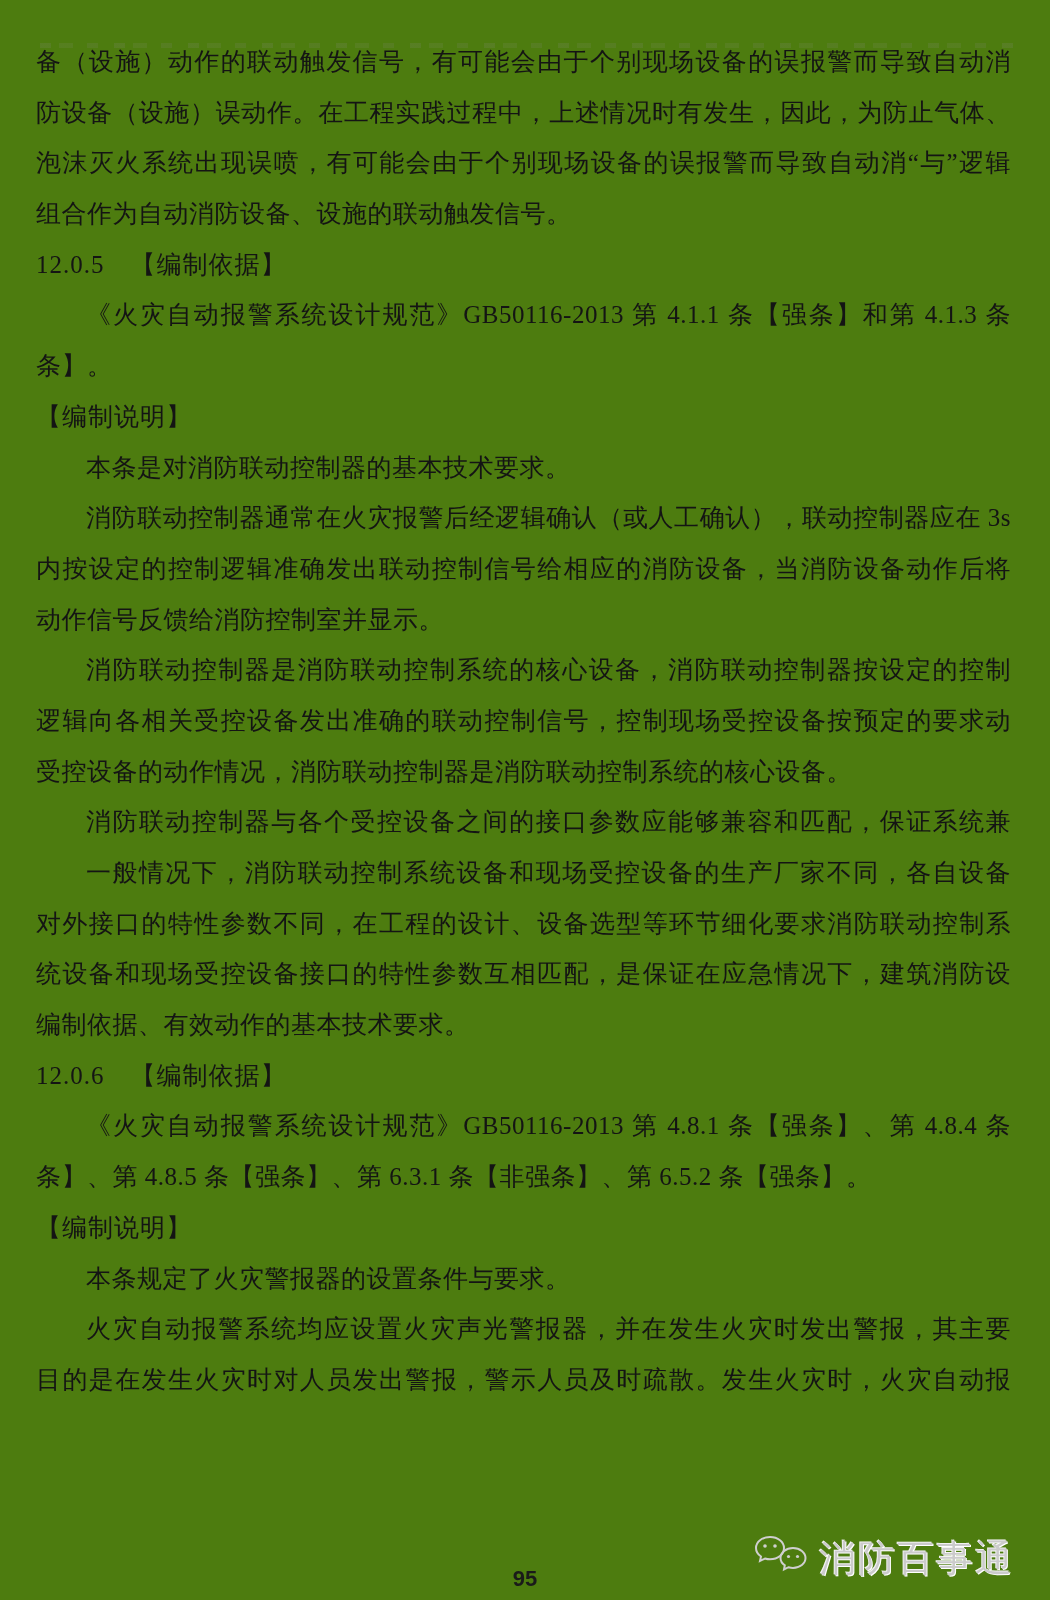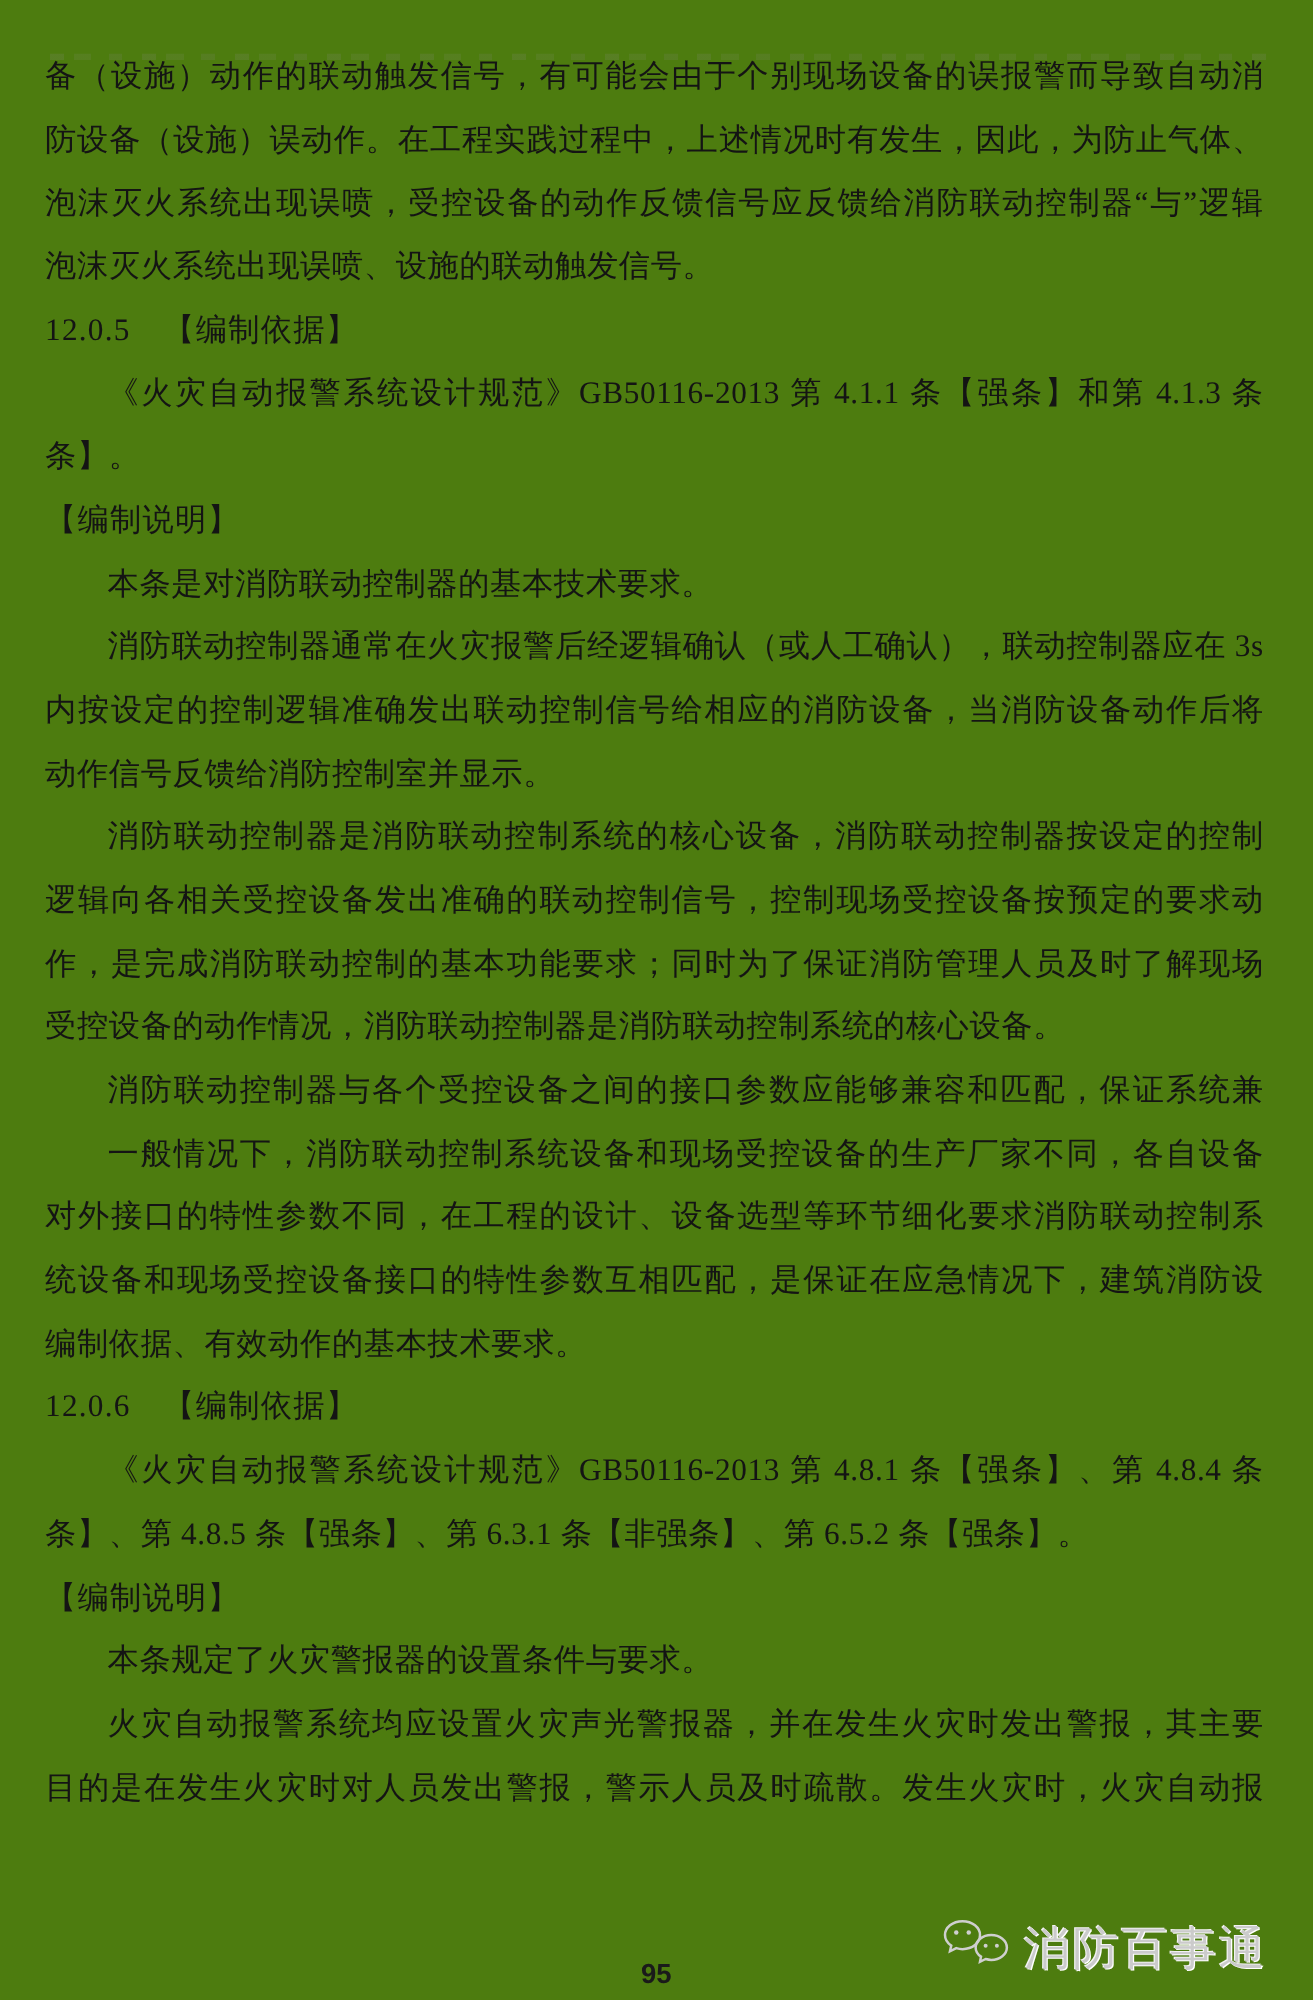--- a/index.html
+++ b/index.html
@@ -80,33 +80,32 @@
 </head>
 <body>
 
 <div id="page">
 
   <div class="artifact"></div>
 
   <div class="doc">
       <div class="line justify">备（设施）动作的联动触发信号，有可能会由于个别现场设备的误报警而导致自动消</div>
       <div class="line justify">防设备（设施）误动作。在工程实践过程中，上述情况时有发生，因此，为防止气体、</div>
-      <div class="line justify">泡沫灭火系统出现误喷，受控设备的动作反馈信号应反馈给消防联动控制器“与”逻辑</div>
-      <div class="line">泡沫灭火系统出现误喷、设施的联动触发信号。</div>
+      <div class="line justify">泡沫灭火系统出现误喷，有可能会由于个别现场设备的误报警而导致自动消“与”逻辑</div>
+      <div class="line">组合作为自动消防设备、设施的联动触发信号。</div>
       <div class="line heading">12.0.5　【编制依据】</div>
       <div class="line justify indent">《火灾自动报警系统设计规范》GB50116-2013 第 4.1.1 条【强条】和第 4.1.3 条【强</div>
       <div class="line">条】。</div>
       <div class="line heading">【编制说明】</div>
       <div class="line indent">本条是对消防联动控制器的基本技术要求。</div>
       <div class="line justify indent">消防联动控制器通常在火灾报警后经逻辑确认（或人工确认），联动控制器应在 3s</div>
       <div class="line justify">内按设定的控制逻辑准确发出联动控制信号给相应的消防设备，当消防设备动作后将</div>
       <div class="line">动作信号反馈给消防控制室并显示。</div>
       <div class="line justify indent">消防联动控制器是消防联动控制系统的核心设备，消防联动控制器按设定的控制</div>
       <div class="line justify">逻辑向各相关受控设备发出准确的联动控制信号，控制现场受控设备按预定的要求动</div>
-      <div class="line justify">作，是完成消防联动控制的基本功能要求；同时为了保证消防管理人员及时了解现场</div>
       <div class="line">受控设备的动作情况，消防联动控制器是消防联动控制系统的核心设备。</div>
       <div class="line justify indent">消防联动控制器与各个受控设备之间的接口参数应能够兼容和匹配，保证系统兼</div>
       <div class="line justify indent">一般情况下，消防联动控制系统设备和现场受控设备的生产厂家不同，各自设备</div>
       <div class="line justify">对外接口的特性参数不同，在工程的设计、设备选型等环节细化要求消防联动控制系</div>
       <div class="line justify">统设备和现场受控设备接口的特性参数互相匹配，是保证在应急情况下，建筑消防设</div>
       <div class="line">编制依据、有效动作的基本技术要求。</div>
       <div class="line heading">12.0.6　【编制依据】</div>
       <div class="line justify indent">《火灾自动报警系统设计规范》GB50116-2013 第 4.8.1 条【强条】、第 4.8.4 条【强</div>
       <div class="line">条】、第 4.8.5 条【强条】、第 6.3.1 条【非强条】、第 6.5.2 条【强条】。</div>
       <div class="line heading">【编制说明】</div>

